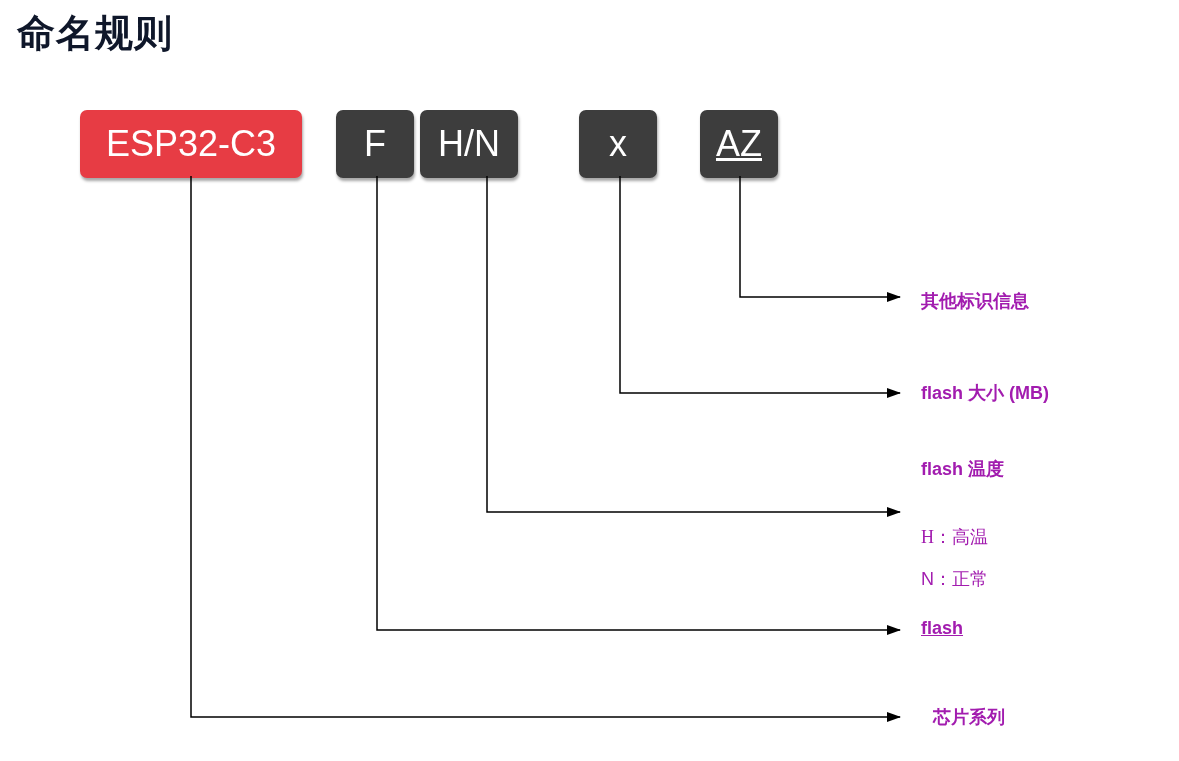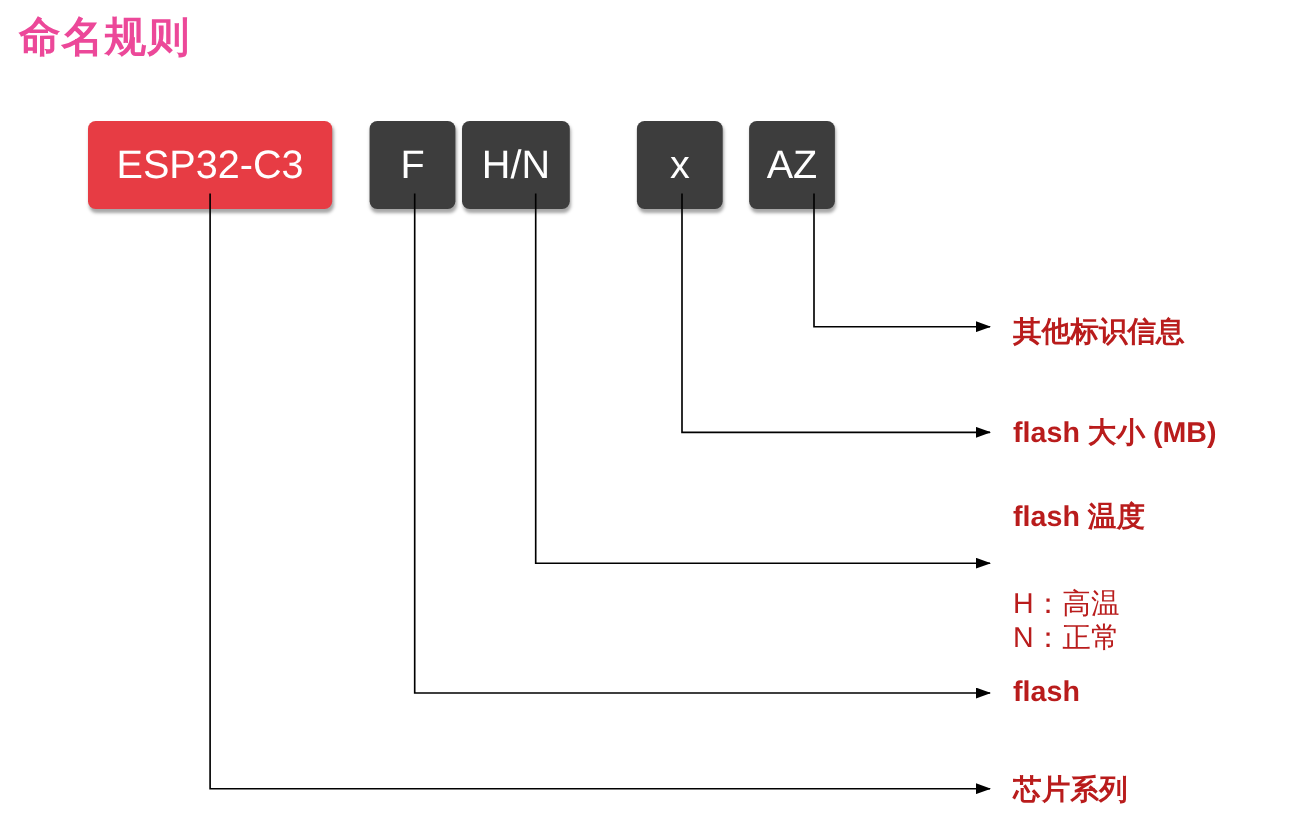--- a/index.html
+++ b/index.html
@@ -1,47 +1,47 @@
 <!DOCTYPE html>
 <html><head>
 <meta charset="utf-8">
 <style>
   html, body { margin:0; padding:0; background:#ffffff; }
   body { width:1179px; height:761px; position:relative; overflow:hidden; font-family:"Liberation Sans", sans-serif; }
-  .title { position:absolute; left:17px; top:8px; font-family:Liberation Mono, monospace; font-weight:bold; font-size:38px; color:#ec4899; letter-spacing:1px; }
-  .box { position:absolute; top:110px; height:80px; border-radius:7px; color:#ffffff; display:flex; align-items:center; justify-content:center; font-size:36px; box-shadow:1px 3px 3px rgba(0,0,0,0.35); }
+  .title { position:absolute; left:17px; top:8px; font-family:Liberation Mono, monospace; font-weight:bold; font-size:38px; color:#0f172a; letter-spacing:1px; }
+  .box { position:absolute; top:110px; height:68px; border-radius:7px; color:#ffffff; display:flex; align-items:center; justify-content:center; font-size:36px; box-shadow:1px 3px 3px rgba(0,0,0,0.35); }
   .box.red { background:#e73c44; font-weight:normal; }
   .box.dark { background:#3d3d3d; }
   svg.lines { position:absolute; left:0; top:0; }
-  .label { position:absolute; left:921px; font-size:26px; color:#b91c1c; line-height:36px; }
+  .label { position:absolute; left:921px; font-size:18px; color:#a21caf; line-height:36px; }
   .label.bold { font-weight:bold; }
 </style>
 </head>
 <body>
 
 <div class="title">命名规则</div>
 
 <div class="box red" style="left:80px;width:222px;">ESP32-C3</div>
 <div class="box dark" style="left:336px;width:78px;">F</div>
 <div class="box dark" style="left:420px;width:98px;">H/N</div>
 <div class="box dark" style="left:579px;width:78px;">x</div>
-<div class="box dark" style="left:681px;width:78px;">AZ</div>
+<div class="box dark" style="left:700px;width:78px;text-decoration:underline;">AZ</div>
 
 <svg class="lines" width="1179" height="761">
   <defs>
     <marker id="arr" markerWidth="14" markerHeight="10" refX="13" refY="5" orient="auto" markerUnits="userSpaceOnUse">
       <path d="M0,0 L14,5 L0,10 z" fill="#000"></path>
     </marker>
   </defs>
   <polyline points="740,176 740,297 900,297" fill="none" stroke="#000" stroke-width="1.5" marker-end="url(#arr)"></polyline>
   <polyline points="620,176 620,393 900,393" fill="none" stroke="#000" stroke-width="1.5" marker-end="url(#arr)"></polyline>
   <polyline points="487,176 487,512 900,512" fill="none" stroke="#000" stroke-width="1.5" marker-end="url(#arr)"></polyline>
   <polyline points="377,176 377,630 900,630" fill="none" stroke="#000" stroke-width="1.5" marker-end="url(#arr)"></polyline>
   <polyline points="191,176 191,717 900,717" fill="none" stroke="#000" stroke-width="1.5" marker-end="url(#arr)"></polyline>
 </svg>
 
 <div class="label bold" style="top:283px;">其他标识信息</div>
 <div class="label bold" style="top:375px;">flash 大小 (MB)</div>
 <div class="label bold" style="top:451px;">flash 温度</div>
-<div class="label" style="top:530px;">H：高温</div>
+<div class="label" style="top:519px;font-family:Liberation Serif, serif;">H：高温</div>
 <div class="label" style="top:561px;">N：正常</div>
-<div class="label bold" style="top:610px;">flash</div>
-<div class="label bold" style="top:699px;">芯片系列</div>
+<div class="label bold" style="top:610px;text-decoration:underline;">flash</div>
+<div class="label bold" style="top:699px;margin-left:12px;">芯片系列</div>
 
 </body></html>

